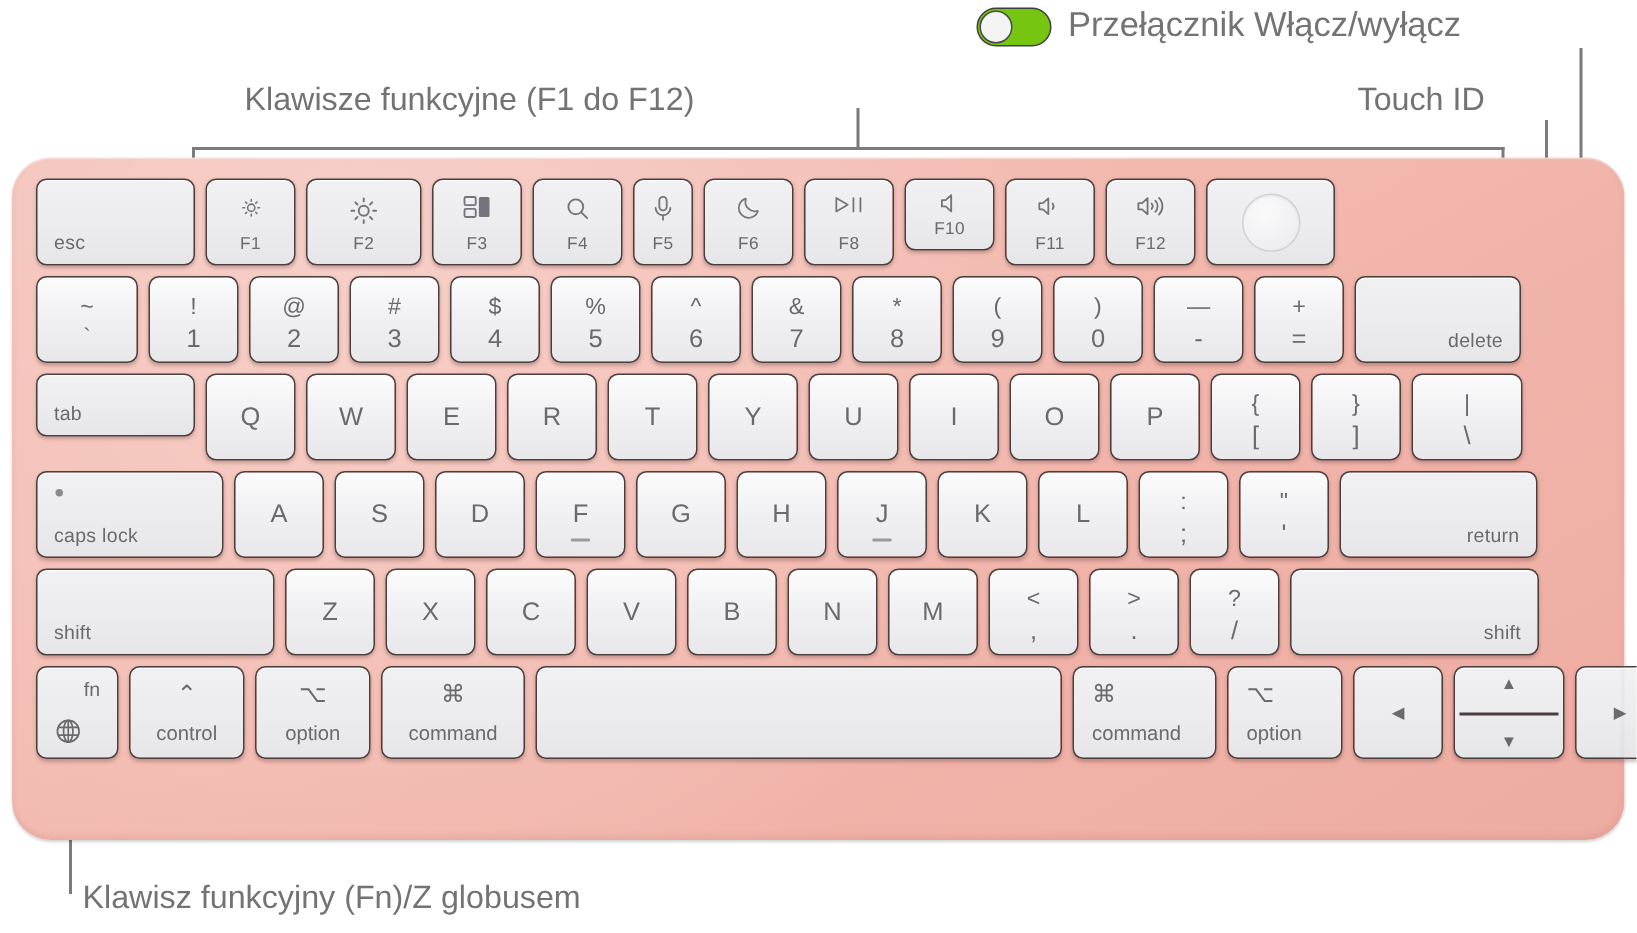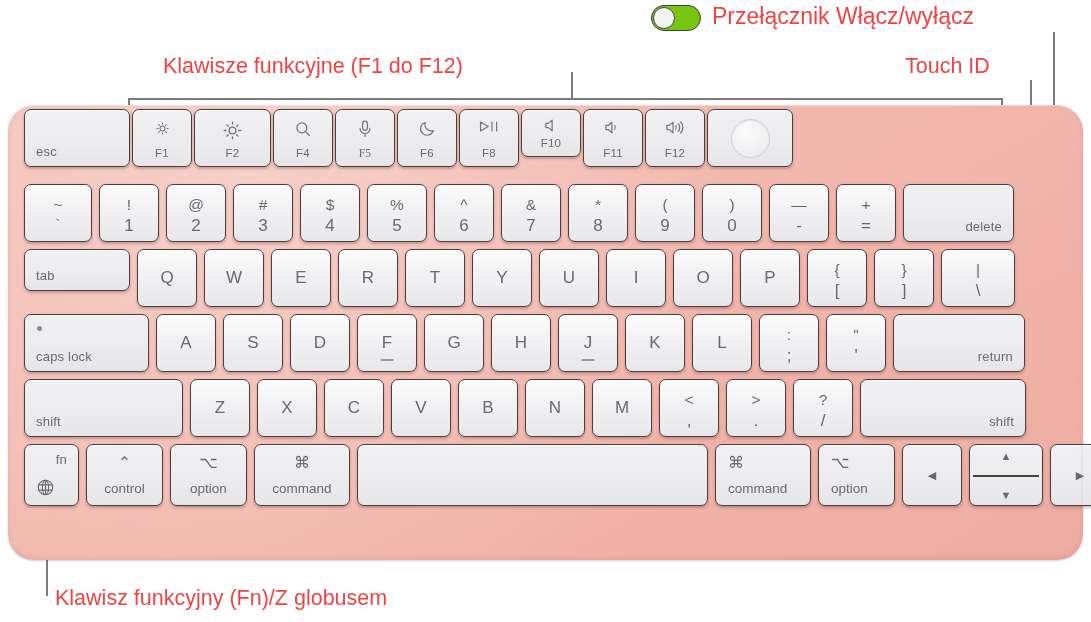--- a/index.html
+++ b/index.html
@@ -6,21 +6,21 @@
   html,body{margin:0;padding:0;}
   body{
     width:1091px;height:622px;background:#ffffff;overflow:hidden;
     font-family:"Liberation Sans","DejaVu Sans",sans-serif;
     -webkit-font-smoothing:antialiased;
   }
   #stage{position:relative;width:1091px;height:622px;}
 
   
   .callout{
-    position:absolute;color:#ef4444;font-size:21.5px;line-height:1.1;white-space:nowrap;
+    position:absolute;color:#737373;font-size:21.5px;line-height:1.1;white-space:nowrap;
   }
   .callout.big{font-size:23px;}
 
   
   .ln{position:absolute;background:#7b7b7b;}
   .ln.v{width:2px;}
   .ln.h{height:2px;}
 
   
   #toggle{
@@ -119,21 +119,21 @@
 
   <div class="ln v" style="left:571px;top:72px;height:28px;"></div>
   <div class="ln h" style="left:128px;top:98px;width:875px;"></div>
   <div class="ln v" style="left:128px;top:98px;height:14px;"></div>
   <div class="ln v" style="left:1001px;top:98px;height:14px;"></div>
 
   <div class="ln v" style="left:46px;top:548px;height:48px;"></div>
 
   <div id="kb">
 
-    <div class="row" style="left:16px;top:4px;gap:2px;">
+    <div class="row" style="left:16px;top:14px;gap:7px;">
       <div class="key flat" style="width:106px;height:58px;">
         <span class="corner bl">esc</span>
       </div>
 
       <div class="key flat" style="width:60px;height:58px;">
         <span class="c lbl-fn-icon">
           <svg width="17" height="17" viewBox="0 0 24 24" fill="none" stroke="#74747a" stroke-width="1.5" stroke-linecap="round" style="margin:0 auto;">
             <circle cx="12" cy="12" r="3.4"></circle>
             <path d="M12 4.2v1.6M12 18.2v1.6M4.2 12h1.6M18.2 12h1.6M6.6 6.6l1.1 1.1M16.3 16.3l1.1 1.1M17.4 6.6l-1.1 1.1M7.7 16.3l-1.1 1.1"></path>
           </svg>
@@ -144,32 +144,42 @@
       <div class="key flat" style="width:77px;height:58px;">
         <span class="c lbl-fn-icon">
           <svg width="21" height="21" viewBox="0 0 24 24" fill="none" stroke="#74747a" stroke-width="1.5" stroke-linecap="round" style="margin:0 auto;">
             <circle cx="12" cy="12" r="3.8"></circle>
             <path d="M12 2.6v2.2M12 19.2v2.2M2.6 12h2.2M19.2 12h2.2M5.6 5.6l1.6 1.6M16.8 16.8l1.6 1.6M18.4 5.6l-1.6 1.6M7.2 16.8l-1.6 1.6"></path>
           </svg>
         </span>
         <span class="c lbl-fn-txt">F2</span>
       </div>
 
+      <div class="key flat" style="width:60px;height:58px;">
+        <span class="c lbl-fn-icon">
+          <svg width="20" height="16" viewBox="0 0 24 19" fill="none" stroke="#74747a" stroke-width="1.5" style="margin:0 auto;">
+            <rect x="2" y="1.5" width="9" height="6.5" rx="1.2"></rect>
+            <rect x="2" y="11" width="9" height="6.5" rx="1.2"></rect>
+            <rect x="13.5" y="1.5" width="8.5" height="16" rx="1.2" fill="#74747a" stroke="none"></rect>
+          </svg>
+        </span>
+        <span class="c lbl-fn-txt">F3</span>
+      </div>
 
       <div class="key flat" style="width:60px;height:58px;">
         <span class="c lbl-fn-icon">
           <svg width="18" height="18" viewBox="0 0 24 24" fill="none" stroke="#74747a" stroke-width="1.7" stroke-linecap="round" style="margin:0 auto;">
             <circle cx="10.5" cy="10.5" r="6.6"></circle>
               <path d="M15.4 15.4L20.6 20.6"></path>
           </svg>
         </span>
         <span class="c lbl-fn-txt">F4</span>
       </div>
 
-      <div class="key flat" style="width:60px;height:58px;font-family:Liberation Serif, serif;">
+      <div class="key flat" style="width:40px;height:58px;">
         <span class="c lbl-fn-icon">
           <svg width="16" height="18" viewBox="0 0 18 22" fill="none" stroke="#74747a" stroke-width="1.5" stroke-linecap="round" style="margin:0 auto;">
             <rect x="6" y="1.5" width="6" height="11" rx="3"></rect>
             <path d="M3 10.5a6 6 0 0 0 12 0M9 16.6v3.5"></path>
           </svg>
         </span>
         <span class="c lbl-fn-txt">F5</span>
       </div>
 
       <div class="key flat" style="width:60px;height:58px;">

